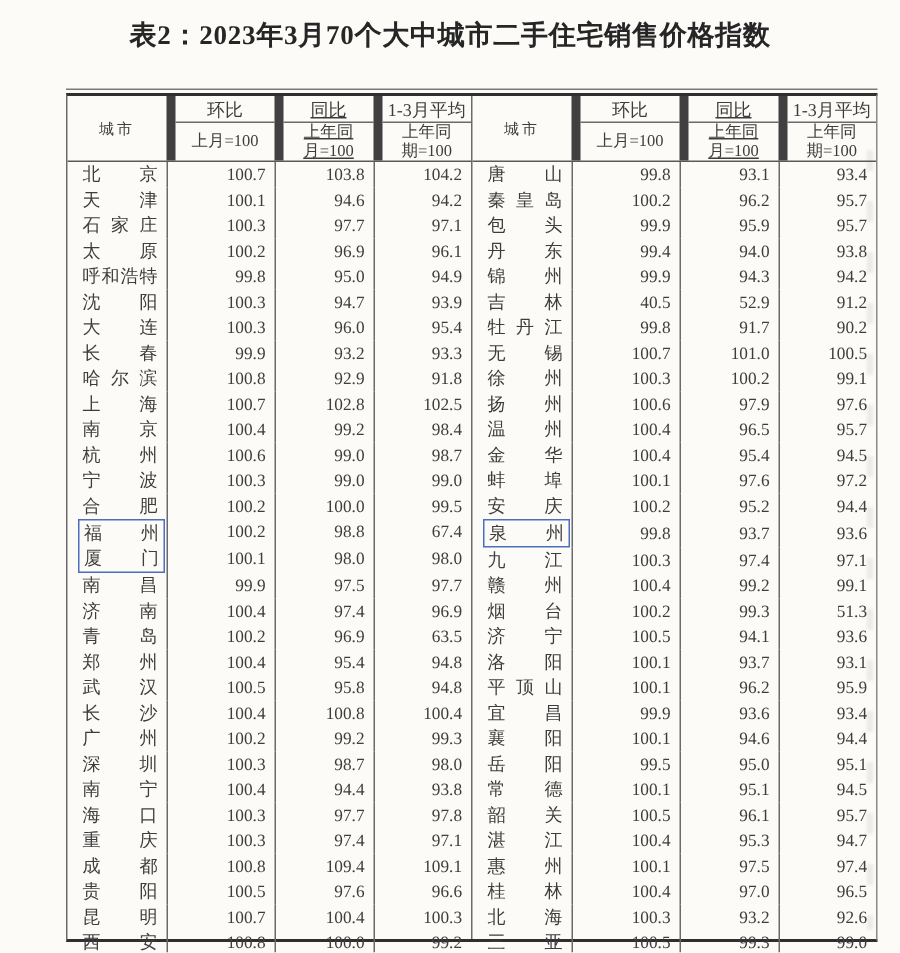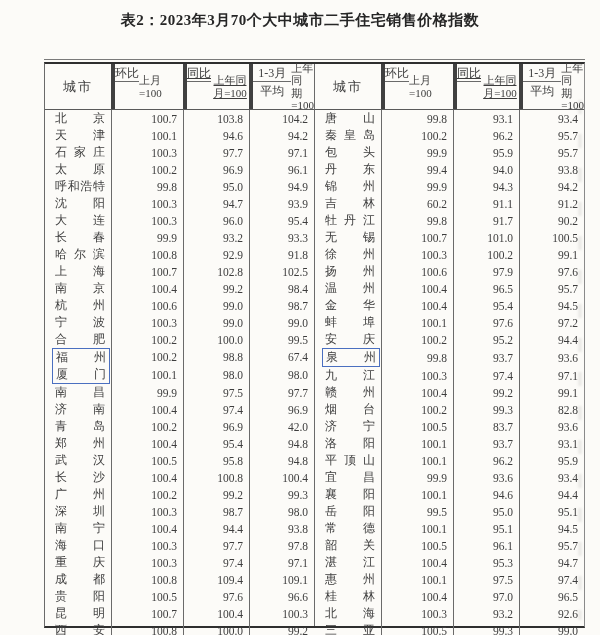--- a/index.html
+++ b/index.html
@@ -3,21 +3,21 @@
 <meta charset="utf-8">
 <style>
   * { margin:0; padding:0; box-sizing:border-box; }
   body { font-family:"Liberation Serif","DejaVu Serif",serif; }
   .page {
     position:relative; width:600px; height:635px;
     background:#fcfbf8; overflow:hidden; color:#3d3d3d;
   }
   .title {
     position:absolute; top:11px; left:0; width:100%;
-    text-align:center; font-weight:bold; font-size:15px; color:#262626;
+    text-align:center; font-weight:bold; font-size:18px; color:#262626;
     letter-spacing:0.5px;
   }
   .scan-smudge {
     position:absolute; top:100px; right:18px; width:4px; height:520px;
     background:repeating-linear-gradient(to bottom, rgba(120,120,120,0.12) 0 14px, rgba(0,0,0,0) 14px 34px);
     filter:blur(1px);
   }
   .table {
     position:absolute; top:62px; left:44px; width:541px; height:566px;
     display:flex;
@@ -29,23 +29,23 @@
     border-top:1px solid #7a7a7a;
   }
   .half { width:270px; display:flex; flex-direction:column; }
   .half.left { border-right:1px solid #6a6a6a; width:270px; }
   .half.right { width:269px; }
 
   
   .thead { display:flex; height:46px; border-bottom:1px solid #5a5a5a; font-size:11.5px; }
   .th-city {
     width:66px; display:flex; align-items:center; justify-content:center;
-    font-size:13px; letter-spacing:2px;
+    font-size:10px; letter-spacing:2px;
   }
-  .th-col { display:flex; flex-direction:row; border-left:4px solid #404040; }
+  .th-col { display:flex; flex-direction:column; border-left:6px solid #404040; }
   .th-col.c1 { width:72px; }
   .th-col.c2 { width:66px;text-decoration:underline; }
   .th-col.c3 { flex:1; }
   .th-top {
     height:18px; line-height:18px; text-align:center;
     border-bottom:1px solid #6a6a6a; font-size:12px;
   }
   .th-sub { flex:1; display:flex; flex-direction:column; align-items:center; justify-content:center; line-height:12.5px; font-size:11px; }
 
   
@@ -282,21 +282,21 @@
     <div class="td-num c3 num">96.9</div>
   </div>
           <div class="tr">
     <div class="td-city">
       <span class="city-wrap">
                 <span class="city">青岛</span>
               </span>
     </div>
     <div class="td-num c1 num">100.2</div>
     <div class="td-num c2 num">96.9</div>
-    <div class="td-num c3 num">42.0</div>
+    <div class="td-num c3 num">63.5</div>
   </div>
           <div class="tr">
     <div class="td-city">
       <span class="city-wrap">
                 <span class="city">郑州</span>
               </span>
     </div>
     <div class="td-num c1 num">100.4</div>
     <div class="td-num c2 num">95.4</div>
     <div class="td-num c3 num">94.8</div>
@@ -488,22 +488,22 @@
     <div class="td-num c1 num">99.9</div>
     <div class="td-num c2 num">94.3</div>
     <div class="td-num c3 num">94.2</div>
   </div>
           <div class="tr">
     <div class="td-city">
       <span class="city-wrap">
                 <span class="city">吉林</span>
               </span>
     </div>
-    <div class="td-num c1 num">60.2</div>
-    <div class="td-num c2 num">91.1</div>
+    <div class="td-num c1 num">40.5</div>
+    <div class="td-num c2 num">52.9</div>
     <div class="td-num c3 num">91.2</div>
   </div>
           <div class="tr">
     <div class="td-city">
       <span class="city-wrap">
                 <span class="city">牡丹江</span>
               </span>
     </div>
     <div class="td-num c1 num">99.8</div>
     <div class="td-num c2 num">91.7</div>
@@ -610,30 +610,30 @@
     <div class="td-num c3 num">99.1</div>
   </div>
           <div class="tr">
     <div class="td-city">
       <span class="city-wrap">
                 <span class="city">烟台</span>
               </span>
     </div>
     <div class="td-num c1 num">100.2</div>
     <div class="td-num c2 num">99.3</div>
-    <div class="td-num c3 num">82.8</div>
+    <div class="td-num c3 num">51.3</div>
   </div>
           <div class="tr">
     <div class="td-city">
       <span class="city-wrap">
                 <span class="city">济宁</span>
               </span>
     </div>
     <div class="td-num c1 num">100.5</div>
-    <div class="td-num c2 num">83.7</div>
+    <div class="td-num c2 num">94.1</div>
     <div class="td-num c3 num">93.6</div>
   </div>
           <div class="tr">
     <div class="td-city">
       <span class="city-wrap">
                 <span class="city">洛阳</span>
               </span>
     </div>
     <div class="td-num c1 num">100.1</div>
     <div class="td-num c2 num">93.7</div>

